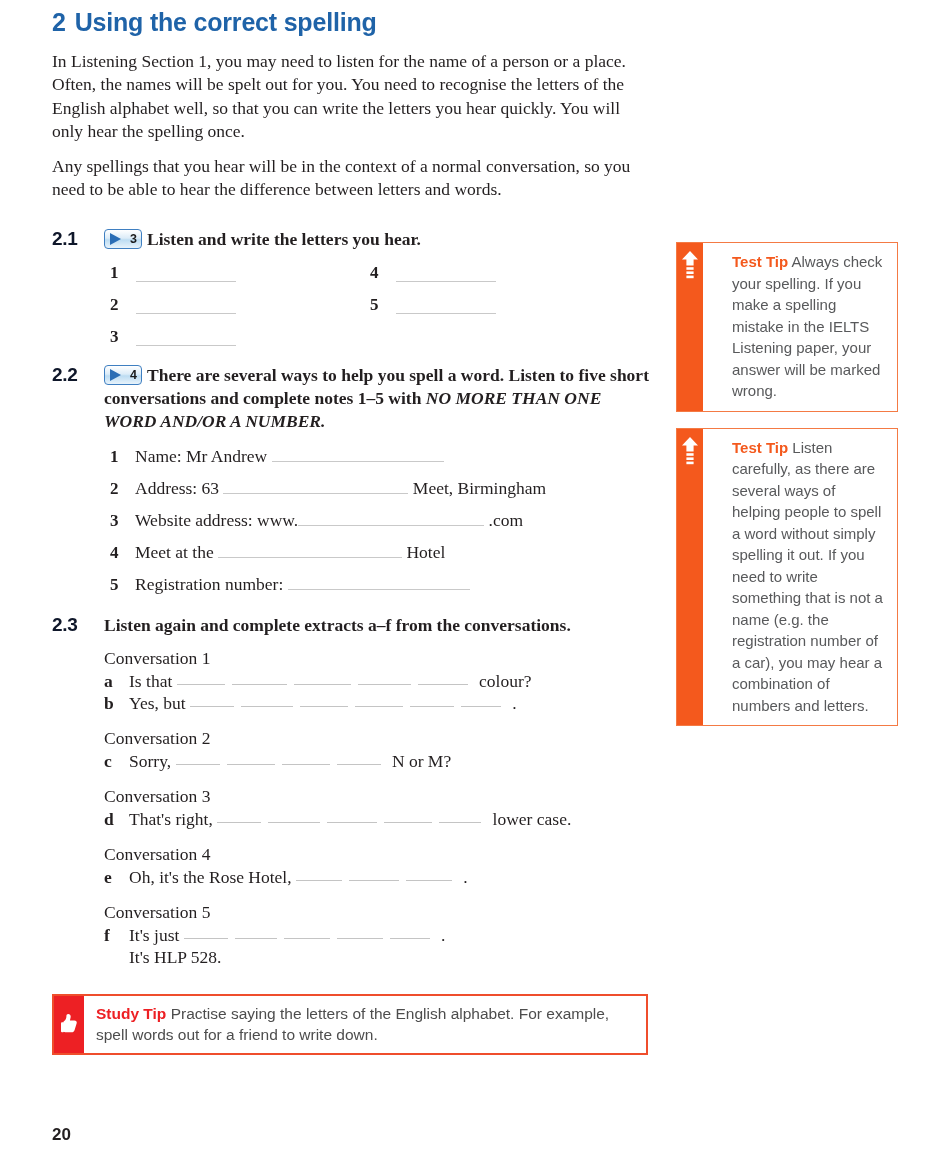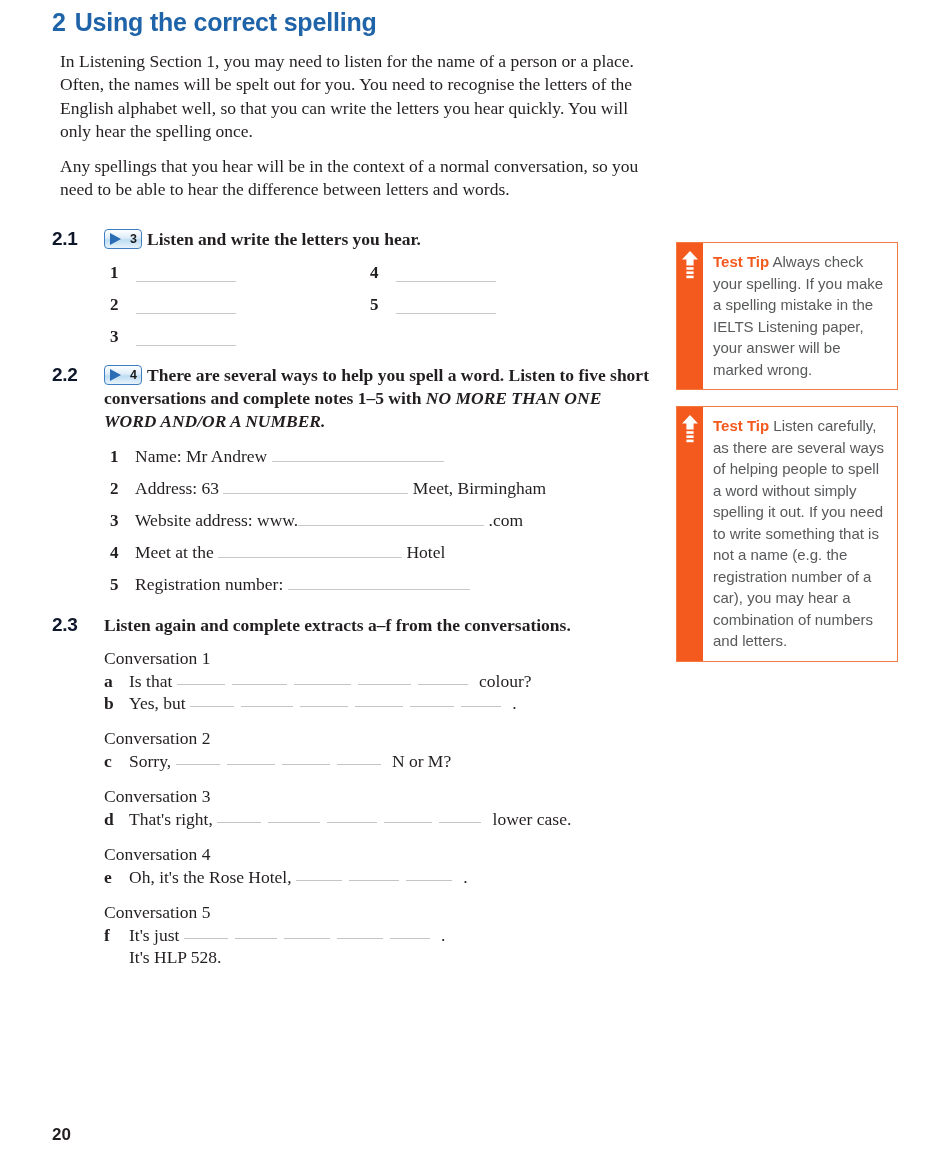--- a/index.html
+++ b/index.html
@@ -45,21 +45,21 @@
     margin: 0;
     padding-top: 8px;
     line-height: 1.15;
   }
   .unit-heading .unit-num { margin-right: 9px; }
 
   
   .para {
     font-size: 17.5px;
     line-height: 23.5px;
-    margin: 11px 0 0 8px;
+    margin: 11px 0 0 0;
     width: 585px;
     color: #231f20;
   }
   .para.first { margin-top: 13px; }
 
   
   .exercise {
     position: relative;
     margin-top: 22px;
   }
@@ -223,20 +223,21 @@
   }
 
   
   .test-tip {
     border: 1.5px solid #f47a44;
     box-sizing: border-box;
     display: flex;
     align-items: stretch;
     background: #ffffff;
     margin-bottom: 16px;
+    gap: 19px;
   }
   .test-tip-bar {
     width: 26px;
     flex: none;
     background: #f4591d;
     position: relative;
   }
   .test-tip-bar svg {
     position: absolute;
     left: 4px;
@@ -423,20 +424,31 @@
               <span class="blanks"><span style="width:44px"></span><span style="width:42px"></span><span style="width:46px"></span><span style="width:46px"></span><span style="width:40px"></span></span>
               <span class="extract-text"> .</span>
             </div>
             <div class="extract-cont">It's HLP 528.</div>
           </div>
 
         </div>
       </div>
     </div>
 
+    <div class="study-tip">
+      <div class="study-tip-icon">
+        <svg width="20" height="24" viewBox="0 0 20 24" aria-hidden="true">
+          <path d="M9.2 2.0 C11.0 2.0 12.0 3.6 11.6 5.4 L10.9 8.4 L15.4 8.4 C17.1 8.4 18.2 9.8 17.6 11.4 L15.6 18.0 C15.2 19.4 14.0 20.3 12.6 20.3 L6.2 20.3 C5.0 20.3 4.2 19.4 4.2 18.3 L4.2 11.0 C4.2 10.2 4.6 9.6 5.2 9.1 C6.6 8.0 7.4 6.2 7.4 4.2 C7.4 2.9 8.1 2.0 9.2 2.0 Z" fill="#ffffff"></path>
+          <rect x="2.0" y="10.2" width="3.0" height="10.0" rx="1.0" fill="#ffffff"></rect>
+        </svg>
+      </div>
+      <div class="study-tip-body">
+        <span class="tip-label-red">Study Tip</span><span> Practise saying the letters of the English alphabet. For example, spell words out for a friend to write down.</span>
+      </div>
+    </div>
 
   </div>
 
   <div class="side-col">
 
     <div class="test-tip">
       <div class="test-tip-bar">
         <svg width="18" height="34" viewBox="0 0 18 34" aria-hidden="true">
           <path d="M9 1 L17 9.5 L12.6 9.5 L12.6 15.5 L5.4 15.5 L5.4 9.5 L1 9.5 Z" fill="#ffffff"></path>
           <rect x="5.4" y="17.2" width="7.2" height="2.6" fill="#ffffff"></rect>

